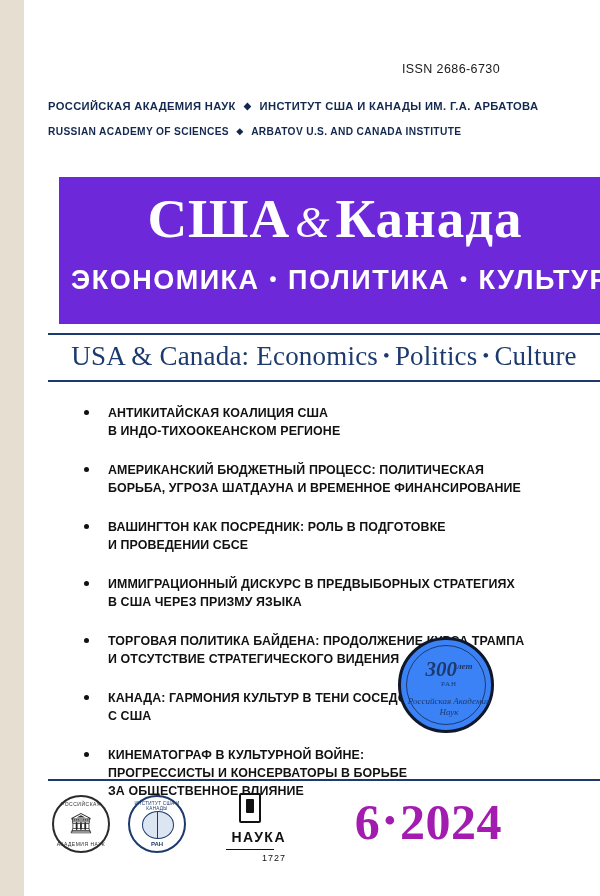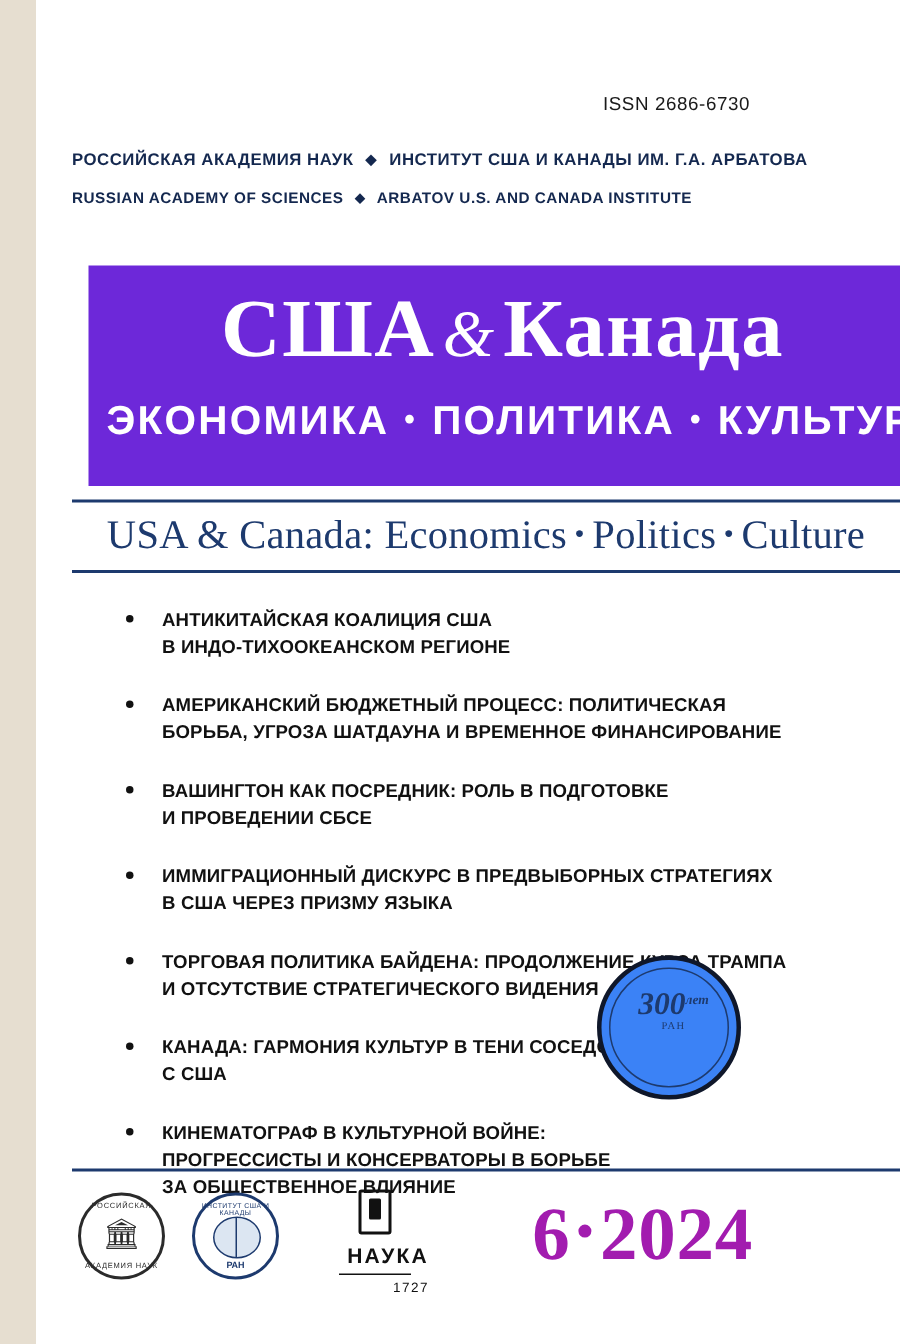--- a/index.html
+++ b/index.html
@@ -476,20 +476,24 @@
 ЗА ОБЩЕСТВЕННОЕ ВЛИЯНИЕ</span>
       </div>
     </div>
 
     <div class="seal">
       <div class="seal-inner"></div>
       <div class="seal-300">
         <span>300</span><sup>лет</sup>
       </div>
       <div class="seal-mid">РАН</div>
+      <div class="seal-sub">
+        <span>Российская Академия</span><br>
+        <span>Наук</span>
+      </div>
     </div>
 
     <div class="bottom-rule"></div>
 
     <div class="logo-round logo-ras">
       <div class="ring-txt">РОССИЙСКАЯ</div>
       <div class="glyph">🏛</div>
       <div class="ring-txt2">АКАДЕМИЯ НАУК</div>
     </div>
 

